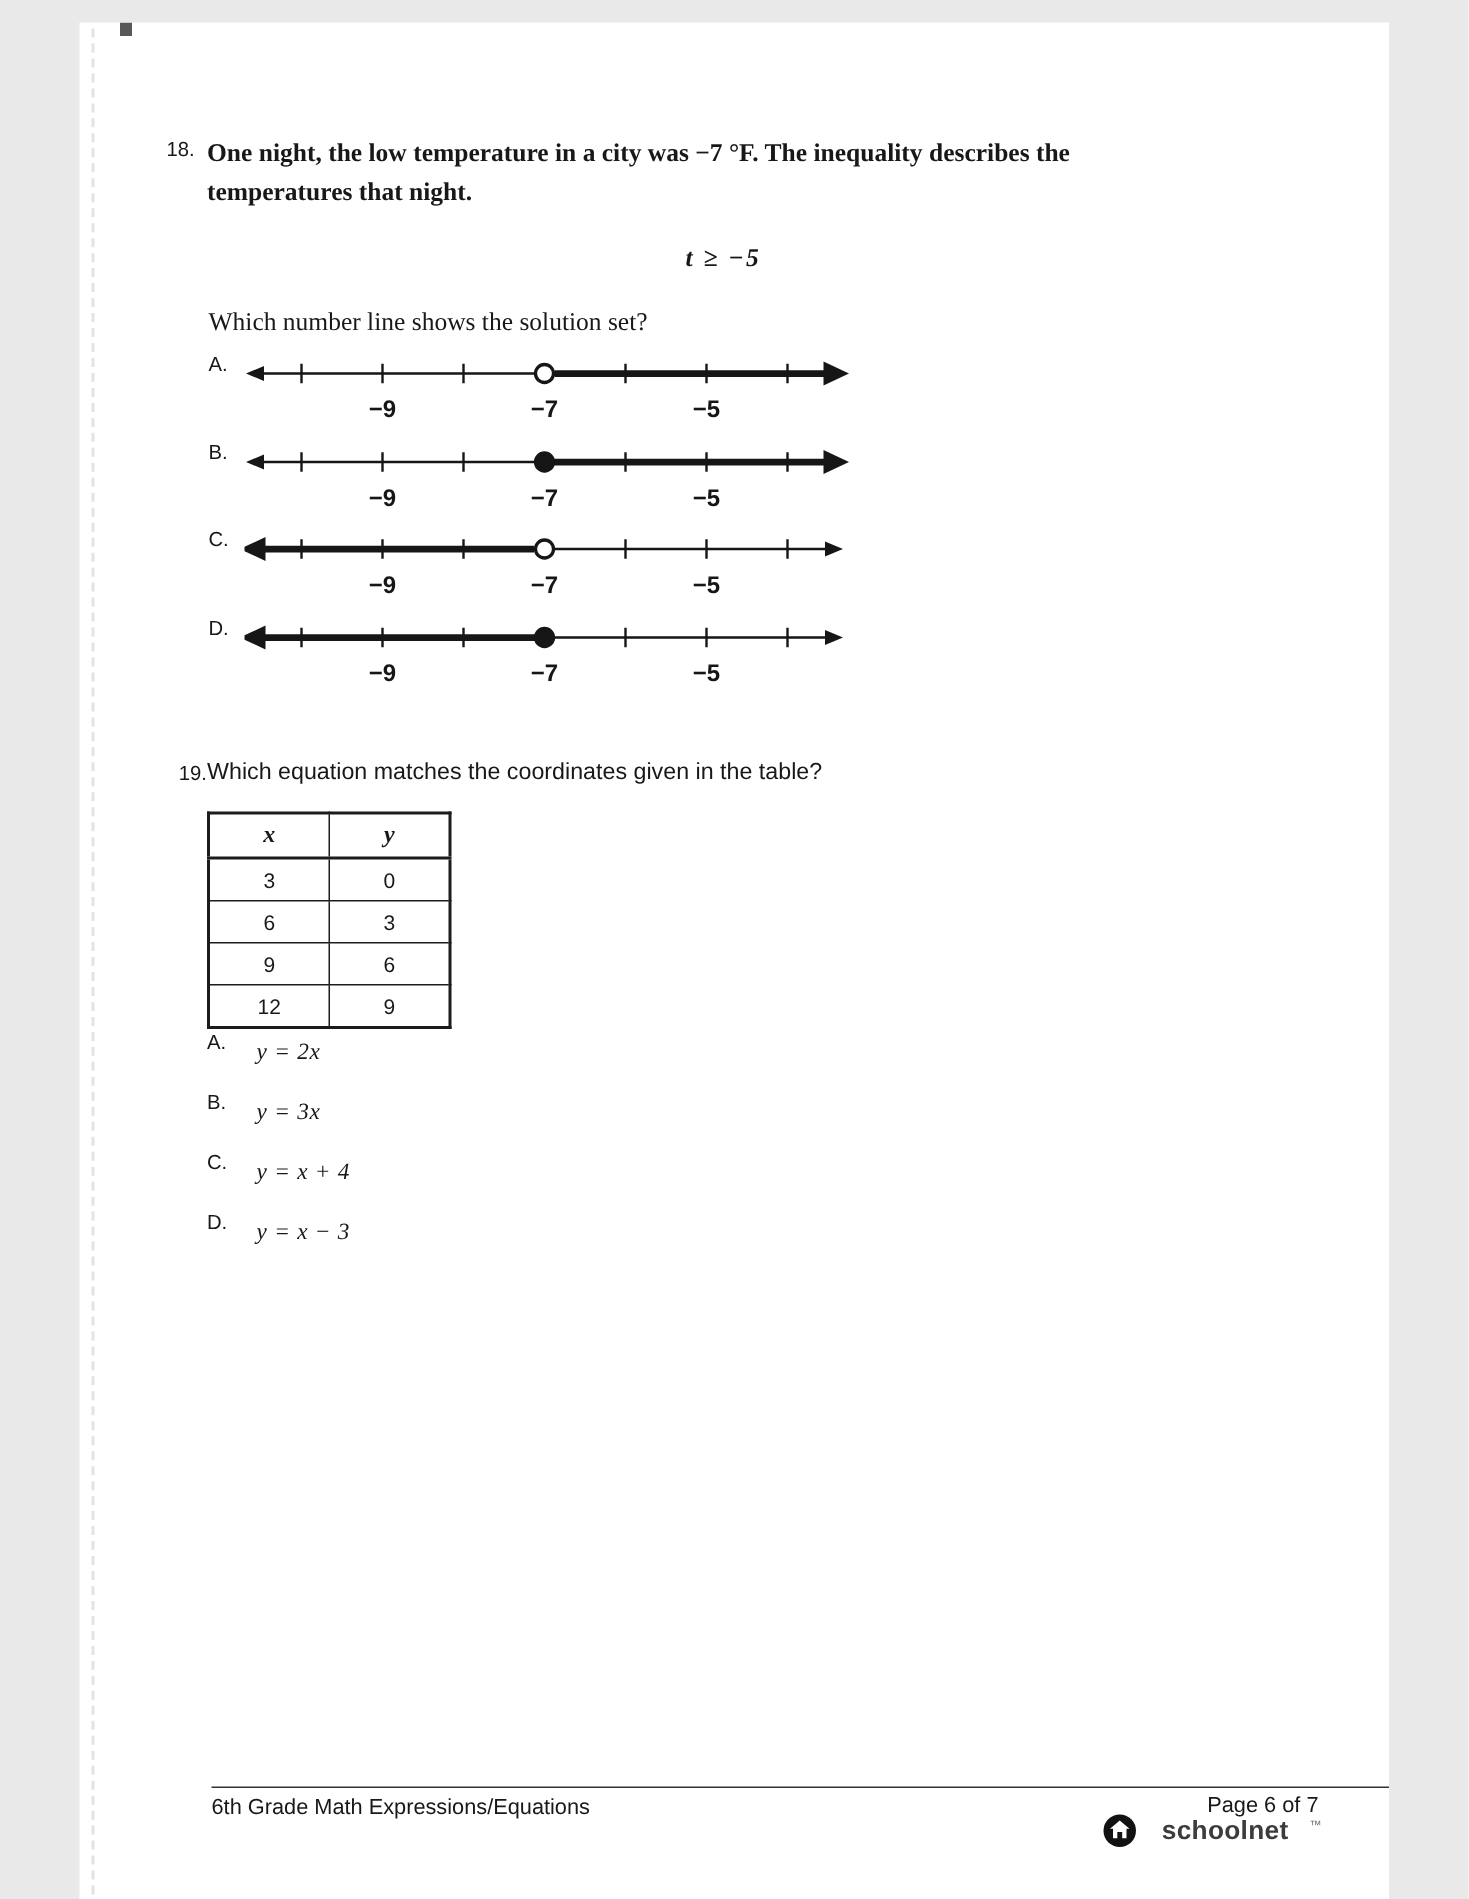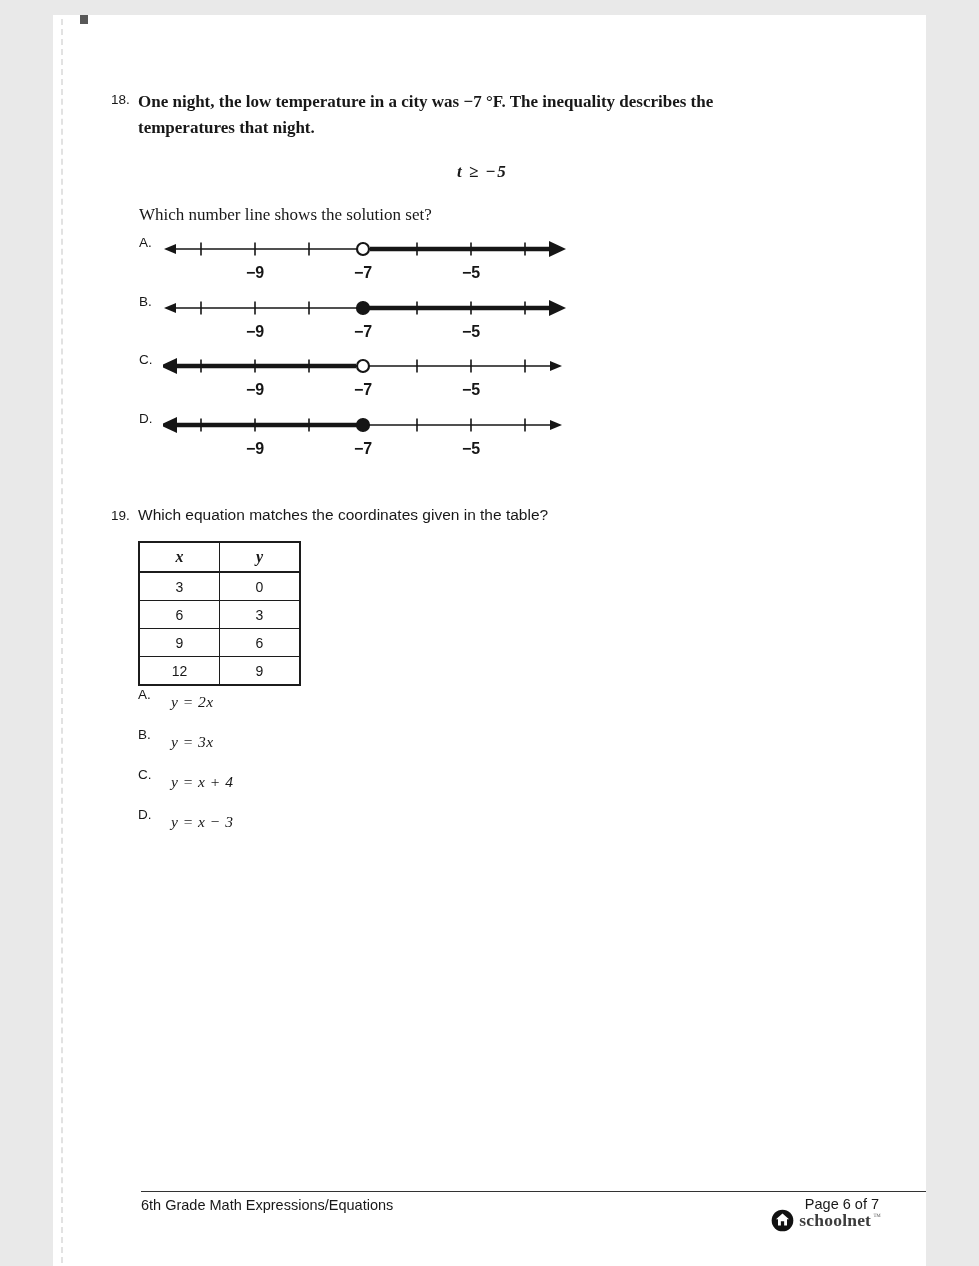--- a/index.html
+++ b/index.html
@@ -15,38 +15,38 @@
   .q18-text{font-weight:bold;font-size:17px;line-height:1.55;width:612px;font-family:Liberation Serif, serif;}
   .inequality{position:absolute;top:147px;left:404px;font-style:italic;font-weight:bold;font-size:17px;letter-spacing:1.5px;}
   .q18-prompt{position:absolute;top:190px;left:86px;font-weight:normal;font-size:17px;}
   .nl-options{position:absolute;top:219px;left:84px;}
   .nl-row{position:relative;height:58.5px;width:480px;}
   .nl-label{position:absolute;left:2px;top:1px;font-family:"Liberation Sans",sans-serif;font-size:13.5px;}
   .nl-svg{position:absolute;left:26px;top:2px;}
 
   
   .q19{position:absolute;top:491px;left:58px;display:flex;font-family:"Liberation Sans",sans-serif;}
-  .q19 .qnum{padding-top:2px;}
+  .q19 .qnum{padding-top:2px;text-align:right;}
   .q19-text{font-size:15.5px;}
   table.coords{position:absolute;top:526px;left:85px;border-collapse:collapse;text-align:center;
                font-family:"Liberation Sans",sans-serif;border:2px solid #1c1c1c;}
   table.coords th{font-family:"Liberation Serif",serif;font-style:italic;font-weight:bold;font-size:16px;
                   width:77px;height:26px;border:1.5px solid #1c1c1c;border-bottom:2px solid #1c1c1c;}
   table.coords td{font-size:14px;height:25px;border:1.5px solid #1c1c1c;}
   .eq-options{position:absolute;top:672px;left:85px;}
   .eq-row{position:relative;height:40px;width:220px;}
   .eq-label{position:absolute;left:0;top:0;font-family:"Liberation Sans",sans-serif;font-size:13.5px;}
   .eq-text{position:absolute;left:33px;top:6px;font-style:italic;font-size:15.5px;letter-spacing:.5px;}
 
   
   .footer-rule{position:absolute;top:1176px;left:88px;width:847px;border-top:1.5px solid #333;}
   .footer-left{position:absolute;top:1182px;left:88px;font-family:"Liberation Sans",sans-serif;font-size:14.5px;}
   .footer-right{position:absolute;top:1181px;right:47px;font-family:"Liberation Sans",sans-serif;font-size:14.5px;}
-  .brand{position:absolute;top:1194px;right:45px;display:flex;align-items:center;gap:5px;
-         font-family:Liberation Serif, serif;}
+  .brand{position:absolute;top:1194px;right:45px;display:flex;align-items:center;gap:17px;
+         font-family:Liberation Sans, sans-serif;}
   .brand-icon{width:23px;height:23px;flex:none;}
   .brand-text{font-size:17.5px;color:#3c3c3c;font-weight:600;letter-spacing:.2px;}
   .brand-tm{font-size:8px;color:#6f6f6f;align-self:flex-start;margin-top:3px;margin-left:-3px;}
 </style>
 </head>
 <body>
 
 <div class="page">
   <div class="scan-edge"></div>
   <div class="corner-mark"></div>

